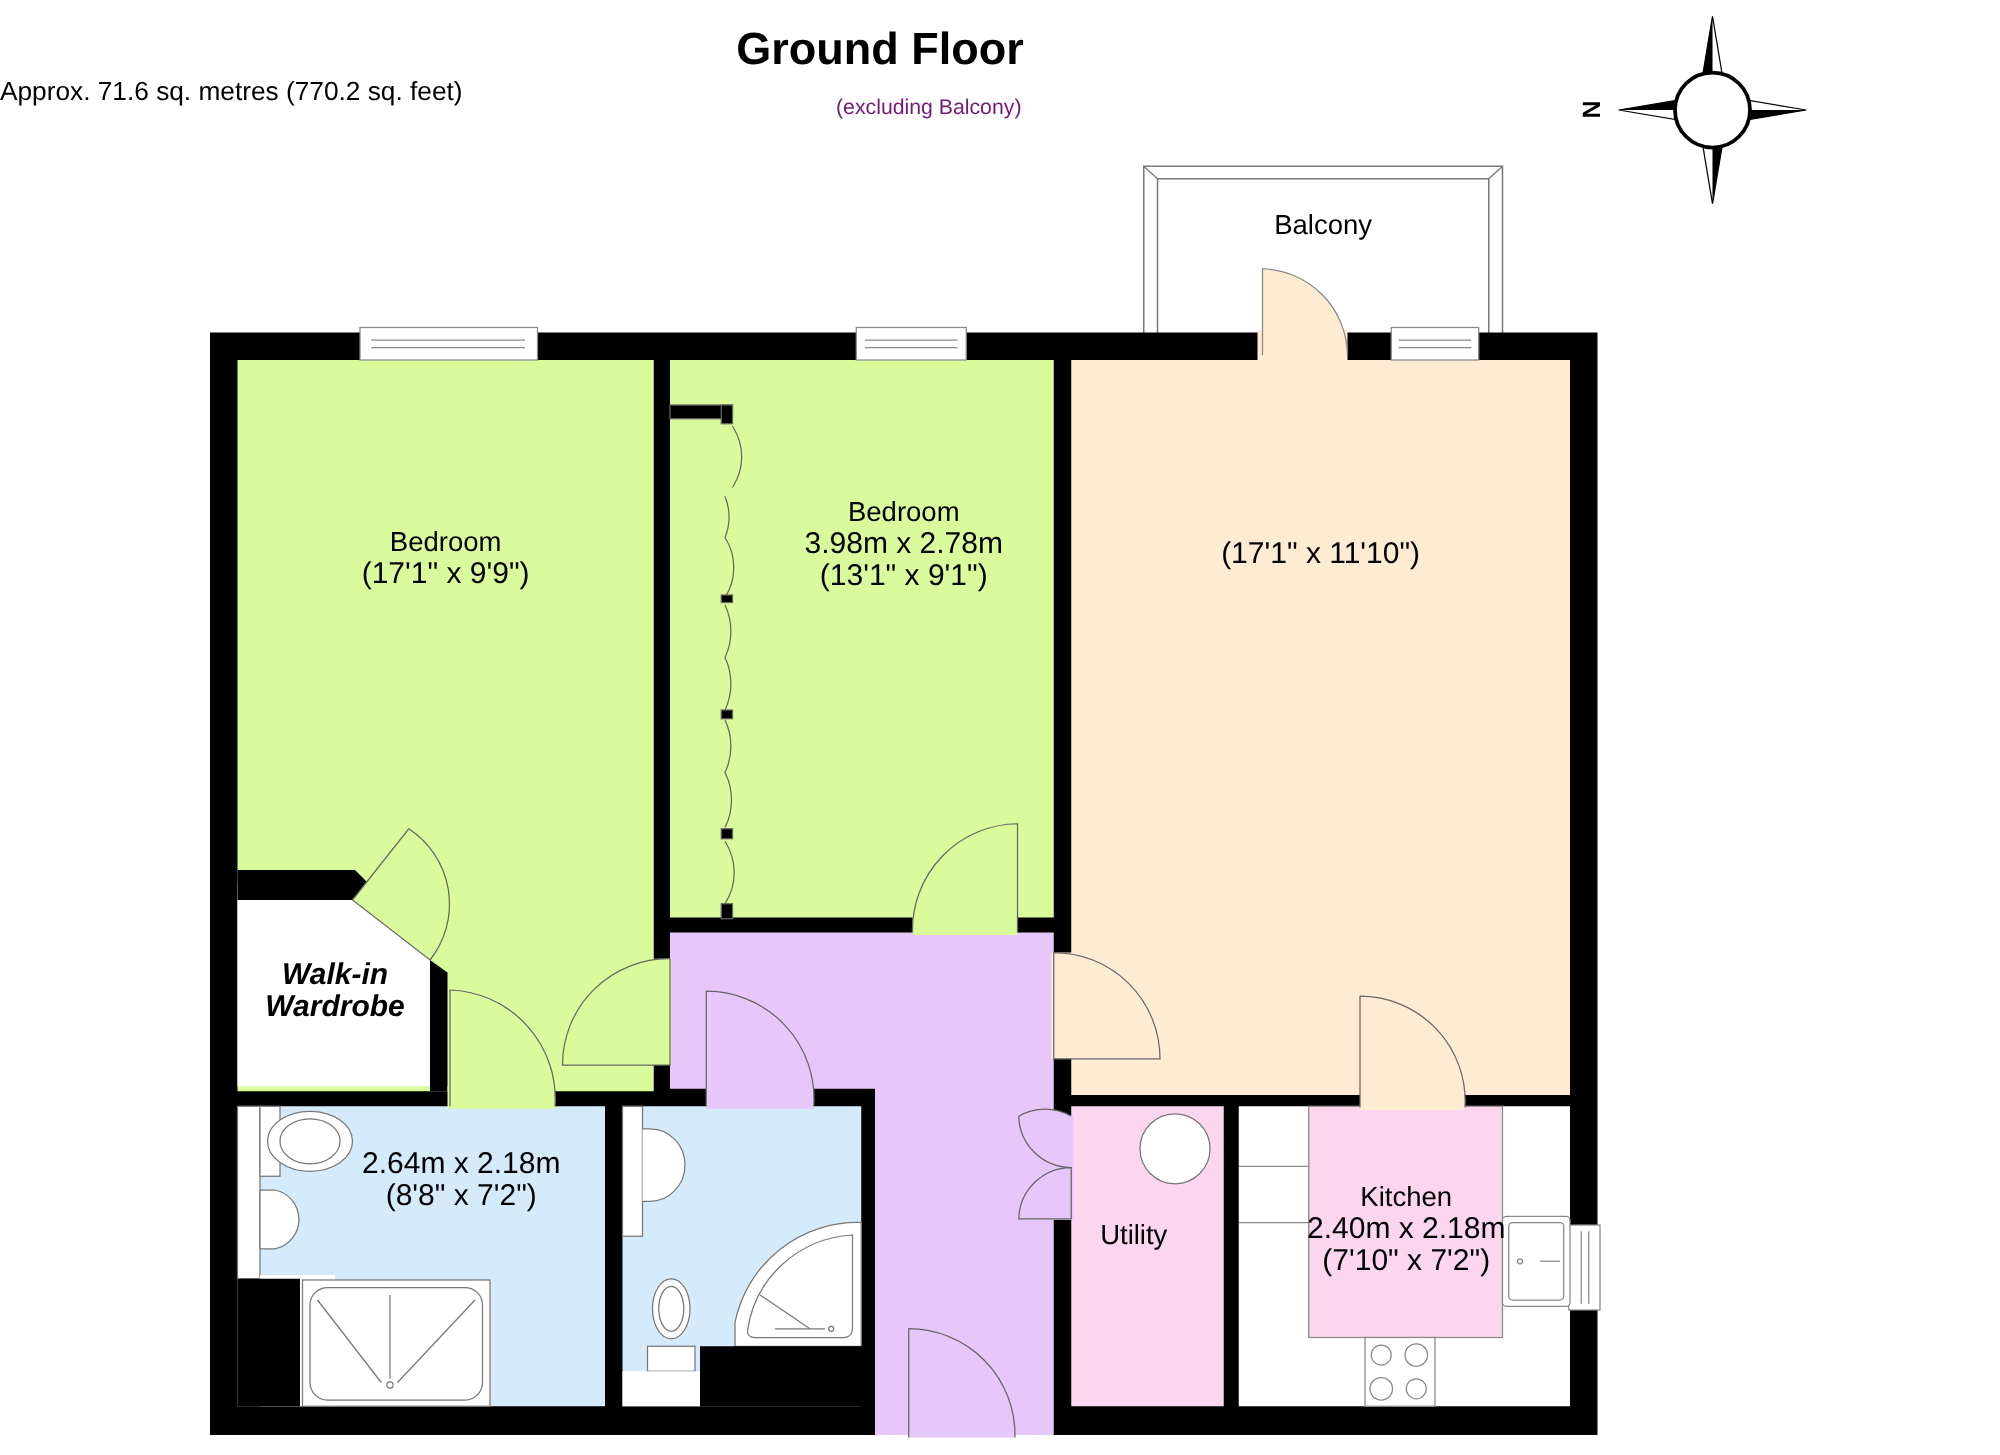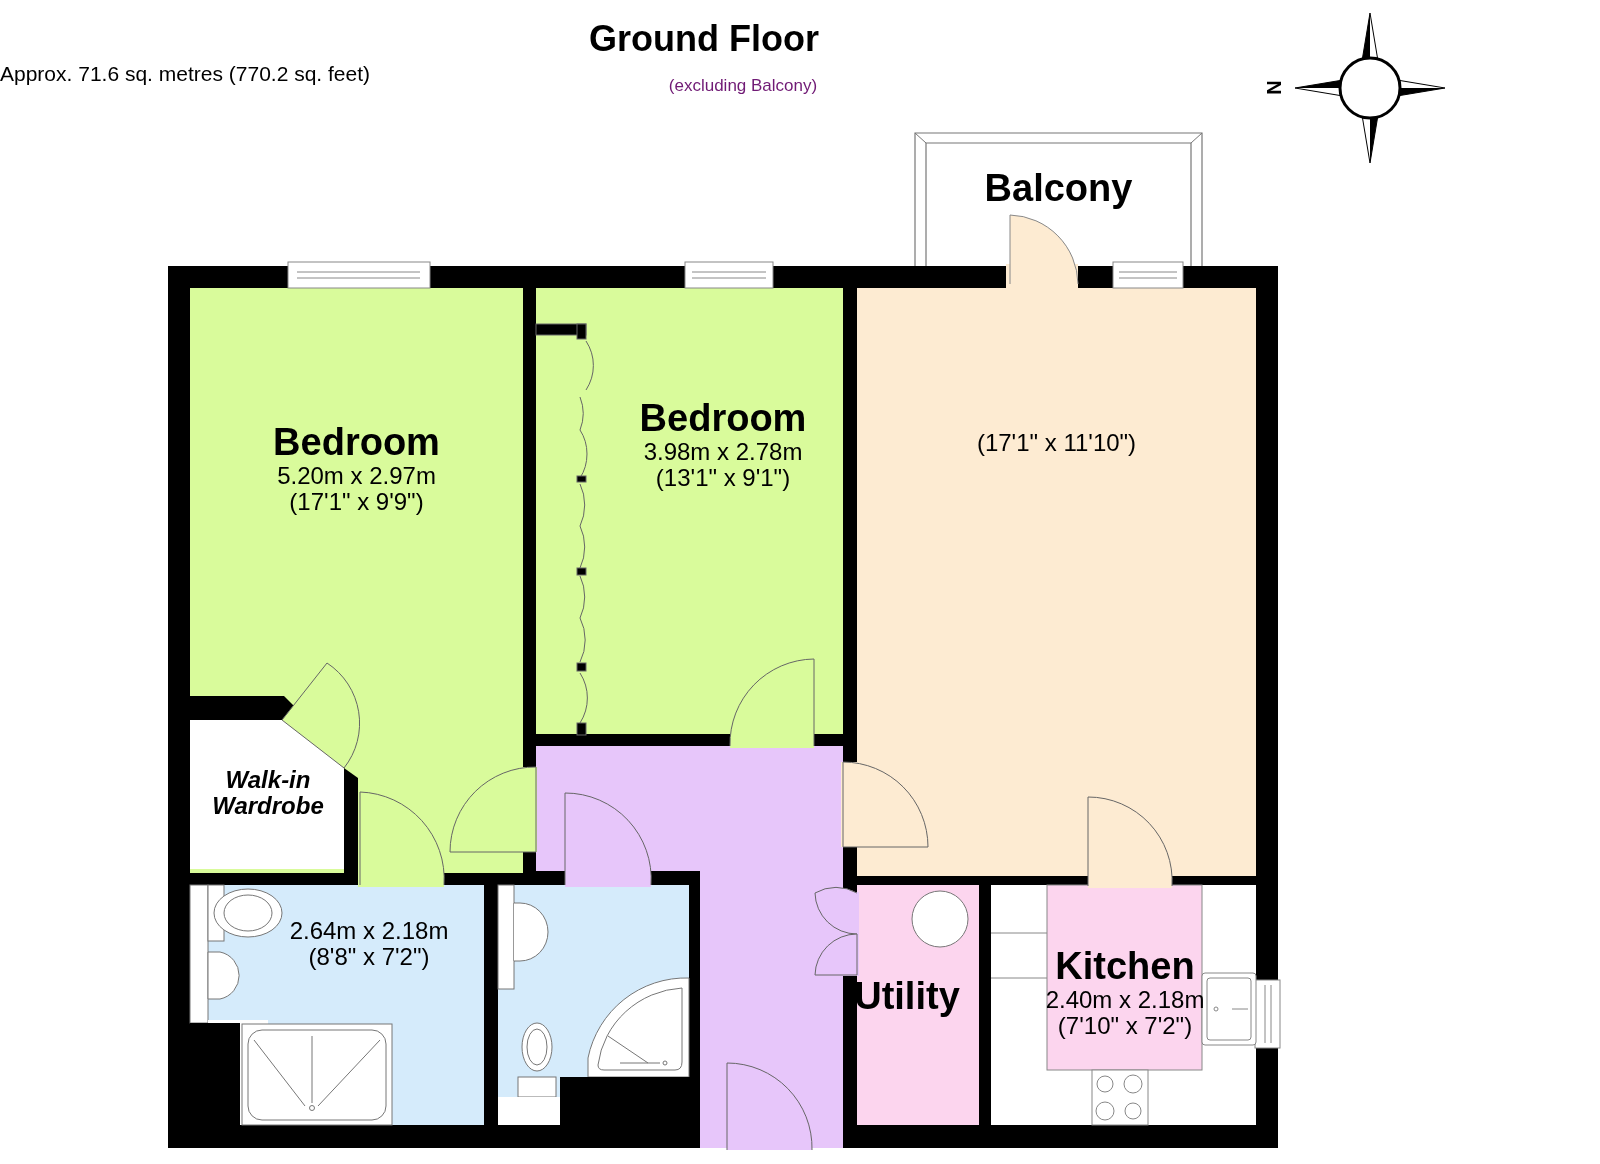--- a/index.html
+++ b/index.html
@@ -2,21 +2,21 @@
 <html><head>
 <meta charset="utf-8">
 <style>
   html, body { margin:0; padding:0; background:#ffffff; }
   body { width:1600px; height:1164px; position:relative; overflow:hidden; font-family:"Liberation Sans", sans-serif; }
   .title { position:absolute; left:0; width:1408px; top:2px; text-align:center; font-weight:bold; font-size:36px; color:#000;margin-top:16px; }
   .subtitle { position:absolute; left:0; width:1408px; top:48px; font-size:21px; color:#000;margin-top:14px; }
   .subtitle2 { position:absolute; left:0; width:1408px; top:76px; text-align:center; font-size:17px; color:#701a75;padding-left:39px; }
   svg#plan { position:absolute; left:0; top:0; }
   .room-label { position:absolute; text-align:center; color:#000; line-height:1.08; }
-  .room-name { font-weight:bold; font-size:38px; display:block; }
+  .room-name { font-weight:normal; font-size:22px; display:block; }
   .room-dim { font-size:24px; display:block; }
   .small-name { font-weight:bold; font-size:24px; display:block; line-height:1.1; }
   .compass-n { position:absolute; left:1267px; top:76px; font-weight:bold; font-size:20px; }
 </style>
 </head>
 <body>
 
 <div class="title">Ground Floor</div>
 <div class="subtitle">Approx. 71.6 sq. metres (770.2 sq. feet)</div>
 <div class="subtitle2">(excluding Balcony)</div>
@@ -176,21 +176,20 @@
     <polygon points="75,0 27,-8 27,8" fill="#fff" stroke="#000" stroke-width="1"></polygon>
     <polygon points="75,0 27,8 27,0" fill="#000"></polygon>
     <circle cx="0" cy="0" r="30" fill="#fff" stroke="#000" stroke-width="3"></circle>
   </g>
 </svg>
 
 <div class="compass-n" style="transform:rotate(-90deg);">N</div>
 
 <div class="room-label" style="left:190px; top:422px; width:333px;">
   <span class="room-name">Bedroom</span>
-  <span class="room-dim">5.20m x 2.97m</span>
   <span class="room-dim">(17'1" x 9'9")</span>
 </div>
 
 <div class="room-label" style="left:600px; top:398px; width:246px;">
   <span class="room-name">Bedroom</span>
   <span class="room-dim">3.98m x 2.78m</span>
   <span class="room-dim">(13'1" x 9'1")</span>
 </div>
 
 <div class="room-label" style="left:857px; top:430px; width:399px;">

